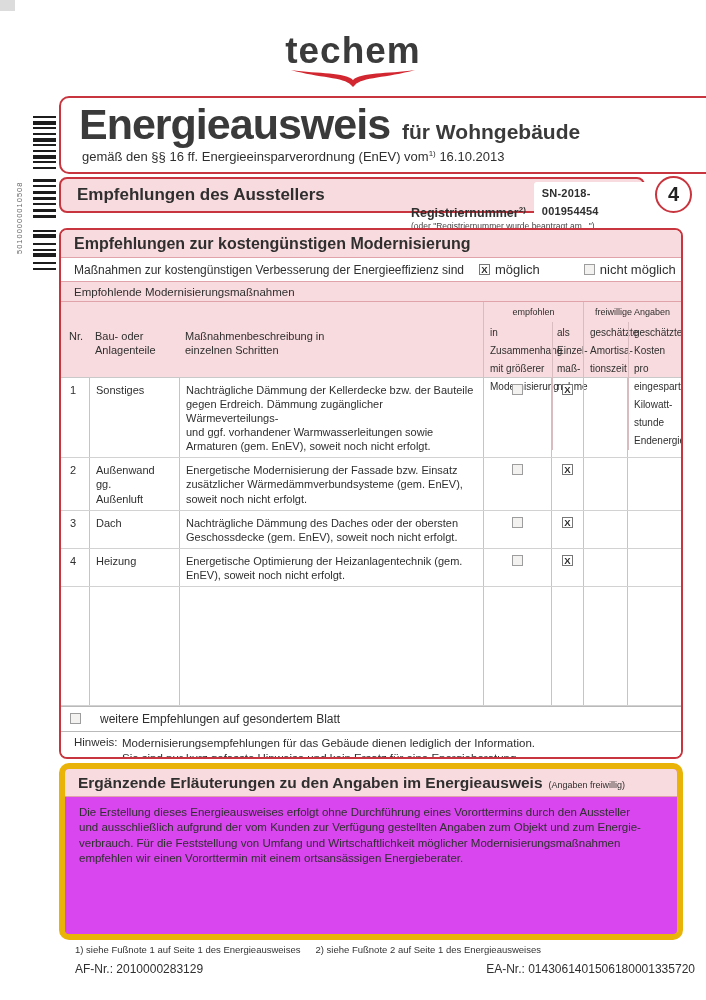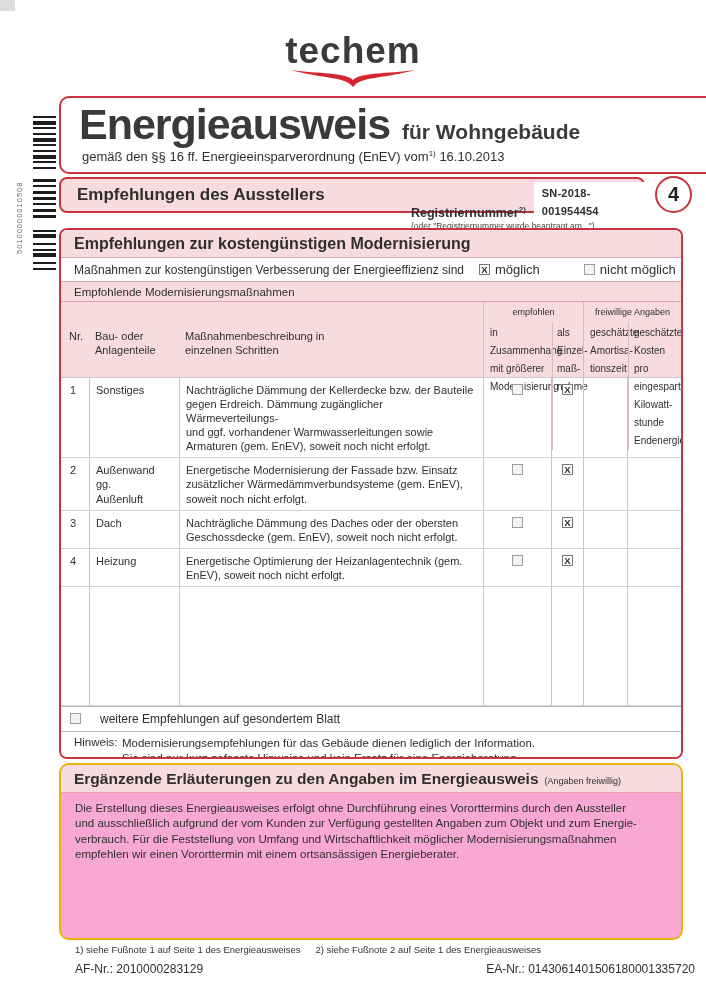--- a/index.html
+++ b/index.html
@@ -81,21 +81,21 @@
   .row-empty { height:119px; }
 
   .more-row { height:25px; border-top:1px solid #b9b9b9; display:flex; align-items:center; font-size:12px; background:#fff; }
   .more-row .cb { margin-left:9px; }
   .more-text { margin-left:19px; }
   .hint-row { height:35px; border-top:1px solid #b9b9b9; display:flex; font-size:11.5px; padding-top:4px; background:#fff; }
   .hint-label { font-weight:normal; width:47px; padding-left:13px; flex:0 0 auto; }
   .hint-text { line-height:1.32; padding-left:14px; white-space:pre-line; }
 
   
-  .bottom-box { position:absolute; left:59px; top:763px; width:624px; height:177px; border:2px solid #eab308; border-radius:10px; background:#f9a8d4; overflow:hidden; }
+  .bottom-box { position:absolute; left:59px; top:763px; width:624px; height:177px; border:6px solid #eab308; border-radius:10px; background:#d946ef; overflow:hidden; }
   .bottom-band { height:28px; background:#f8dbde; border-bottom:1px solid #dfa3a9; display:flex; align-items:baseline; padding:5px 0 0 13px; gap:6px; }
   .bottom-title { font-size:15.5px; font-weight:bold; }
   .bottom-note { font-size:9px; }
   .bottom-body { padding:8px 14px; font-size:11.5px; line-height:1.33; white-space:pre-line; }
 
   
   .footnotes { position:absolute; left:75px; top:944px; font-size:9.5px; color:#333; }
   .footnotes span { margin-right:15px; }
   .id-row { position:absolute; left:75px; right:11px; top:962px; display:flex; justify-content:space-between; font-size:12px; }
 </style>

